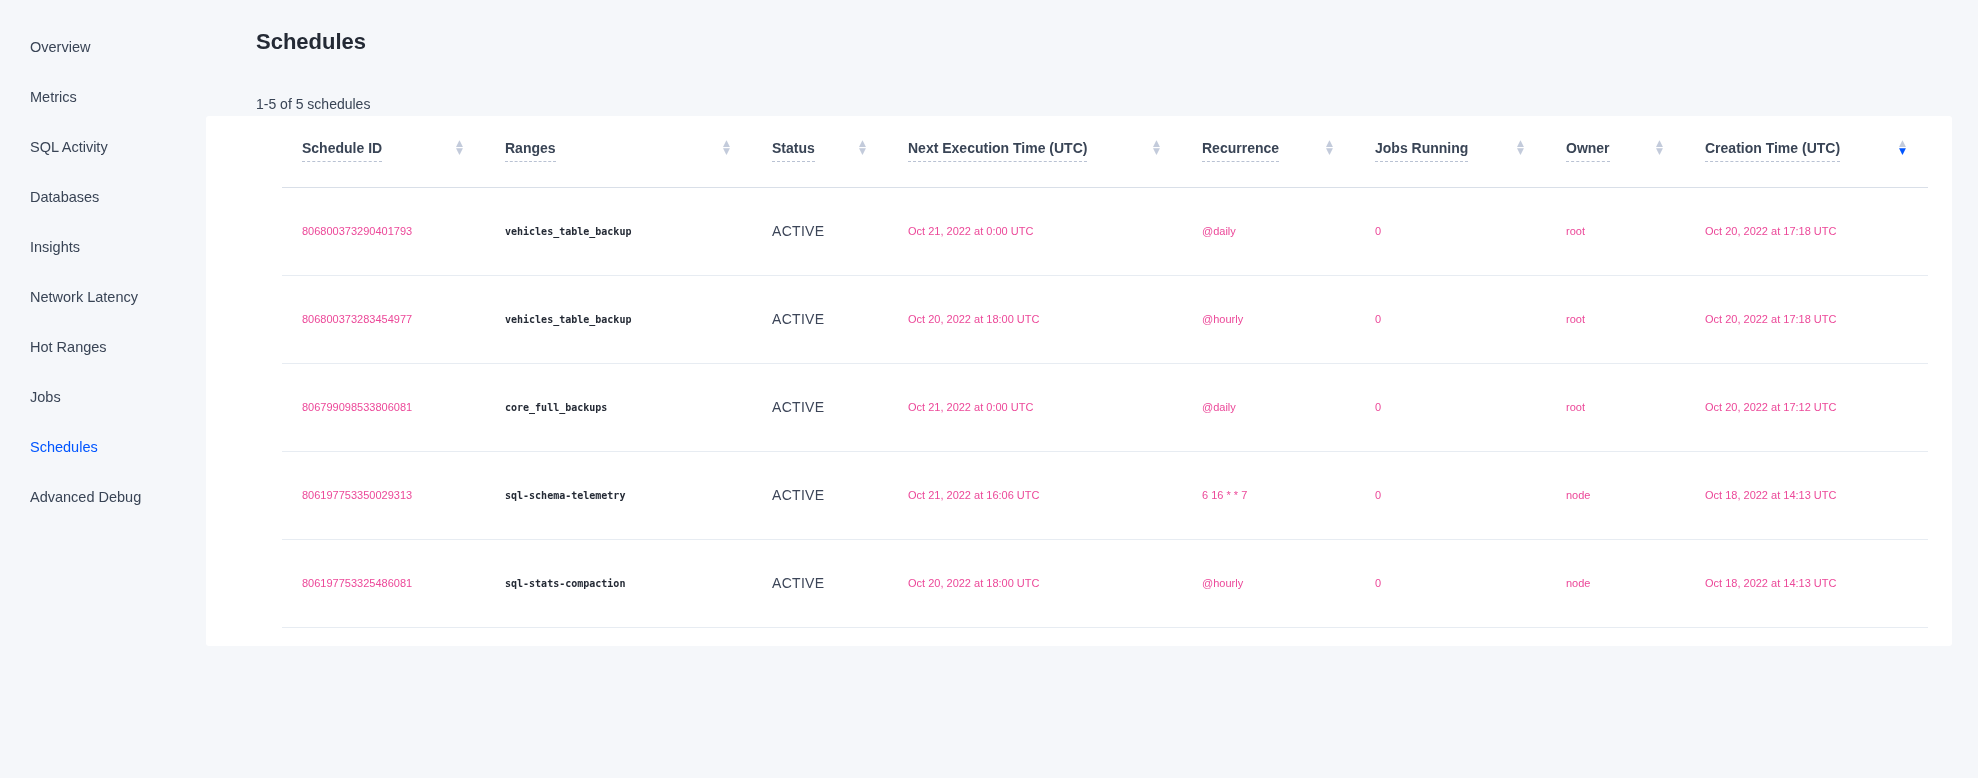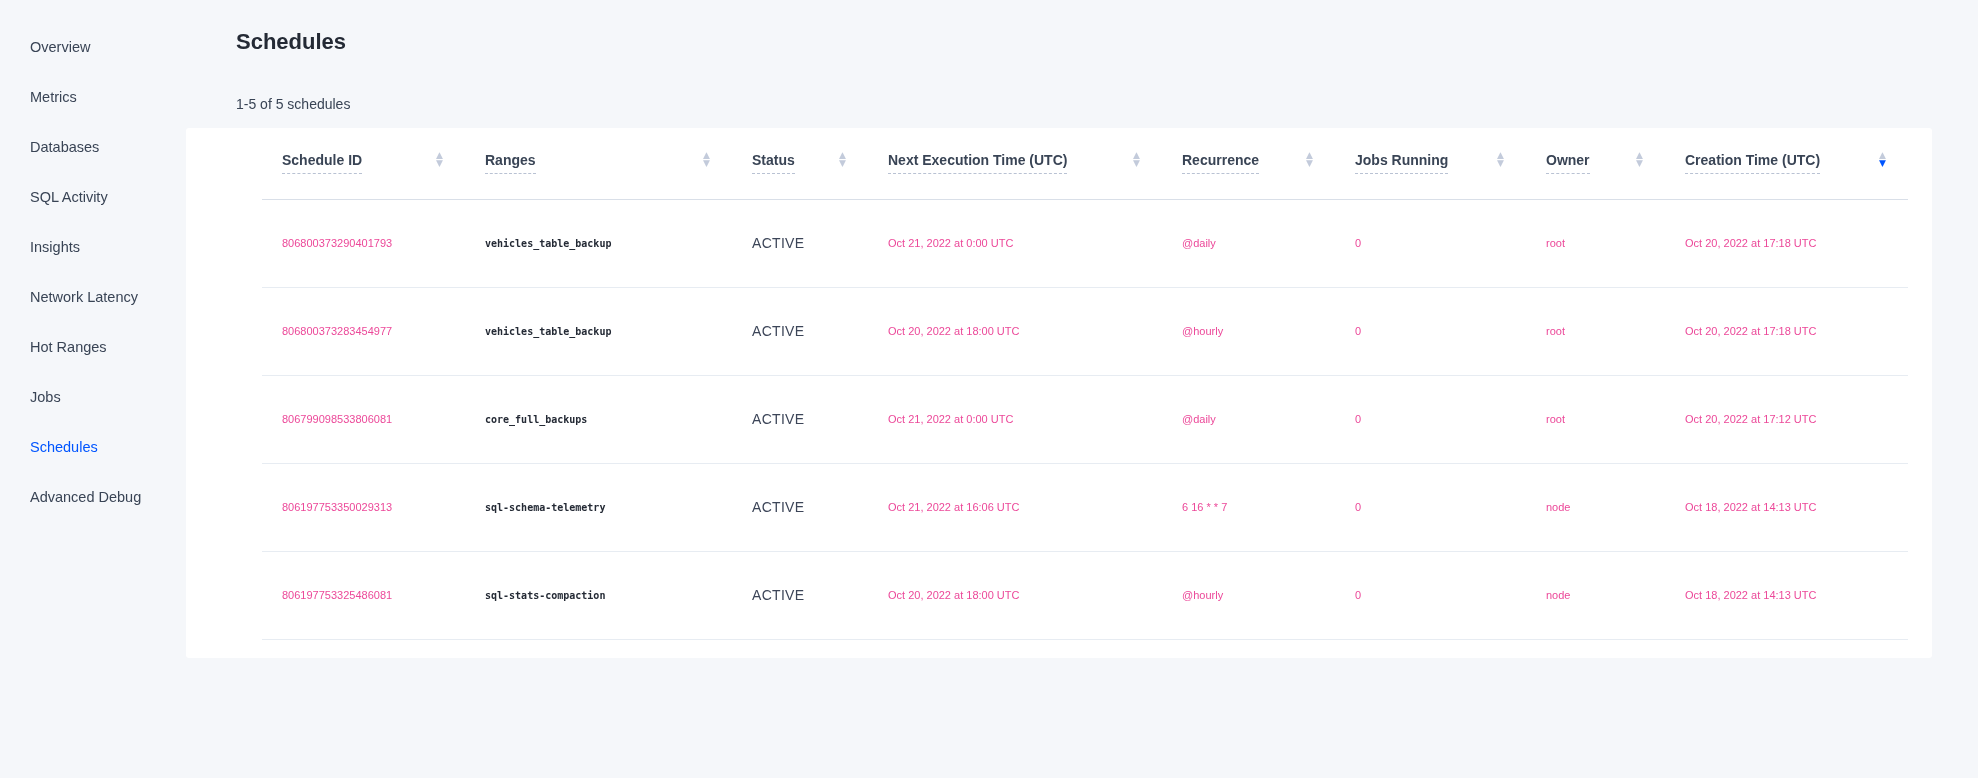--- a/index.html
+++ b/index.html
@@ -3,21 +3,21 @@
 <meta charset="utf-8">
 <style>
   * { margin:0; padding:0; box-sizing:border-box; }
   html,body { width:1978px; height:778px; overflow:hidden; }
   body {
     font-family:"Liberation Sans", sans-serif;
     background:#f5f7fa;
     color:#394455;
     -webkit-font-smoothing:antialiased;
   }
-  .app { display:flex; width:1978px; height:682px; }
+  .app { display:flex; width:1978px; height:682px;gap:20px; }
 
   
   .sidebar { width:186px; flex:0 0 186px; padding-top:22px; }
   .nav-item {
     display:flex; align-items:center;
     height:50px; padding-left:30px;
     font-size:14.5px; color:#394455;
     cursor:pointer; white-space:nowrap;
   }
   .nav-item.active { color:var(--accent,#0055ff); }
@@ -33,21 +33,21 @@
   .dropdown {
     display:inline-flex; align-items:center; gap:11px;
     height:45px; padding:0 18px;
     background:#ffffff;
     border:1px solid #d4dae3; border-radius:4px;
     font-family:"Liberation Sans", sans-serif;
     font-size:14.5px; font-weight:700; color:#24303f;
     cursor:pointer;
   }
   .results-count {
-    margin:38px 0 14px 50px;
+    margin:38px 0 2px 50px;
     font-size:14px; line-height:20px; color:#394455;
   }
 
   
   .card {
     width:1746px; height:530px;
     background:#ffffff; border-radius:3px;
     overflow:hidden;
   }
   table.schedules {
@@ -88,22 +88,22 @@
   td.cell-status { font-size:14px; color:#3c4558; letter-spacing:.3px; }
 </style>
 </head>
 <body>
 
 <div class="app">
 
   <nav class="sidebar">
     <div class="nav-item">Overview</div>
     <div class="nav-item">Metrics</div>
+    <div class="nav-item">SQL Activity</div>
     <div class="nav-item">Databases</div>
-    <div class="nav-item">SQL Activity</div>
     <div class="nav-item">Insights</div>
     <div class="nav-item">Network Latency</div>
     <div class="nav-item">Hot Ranges</div>
     <div class="nav-item">Jobs</div>
     <div class="nav-item active">Schedules</div>
     <div class="nav-item">Advanced Debug</div>
   </nav>
 
   <main class="content">
 

